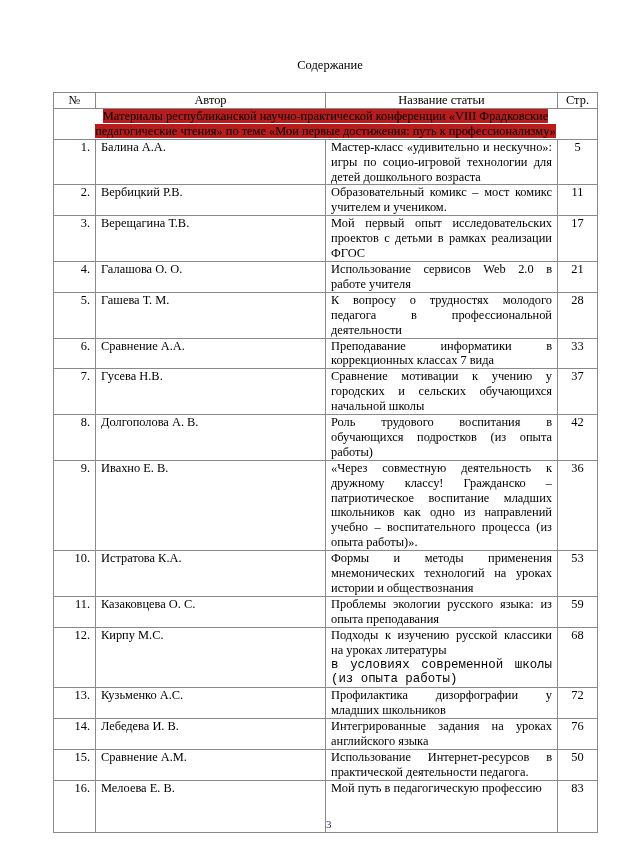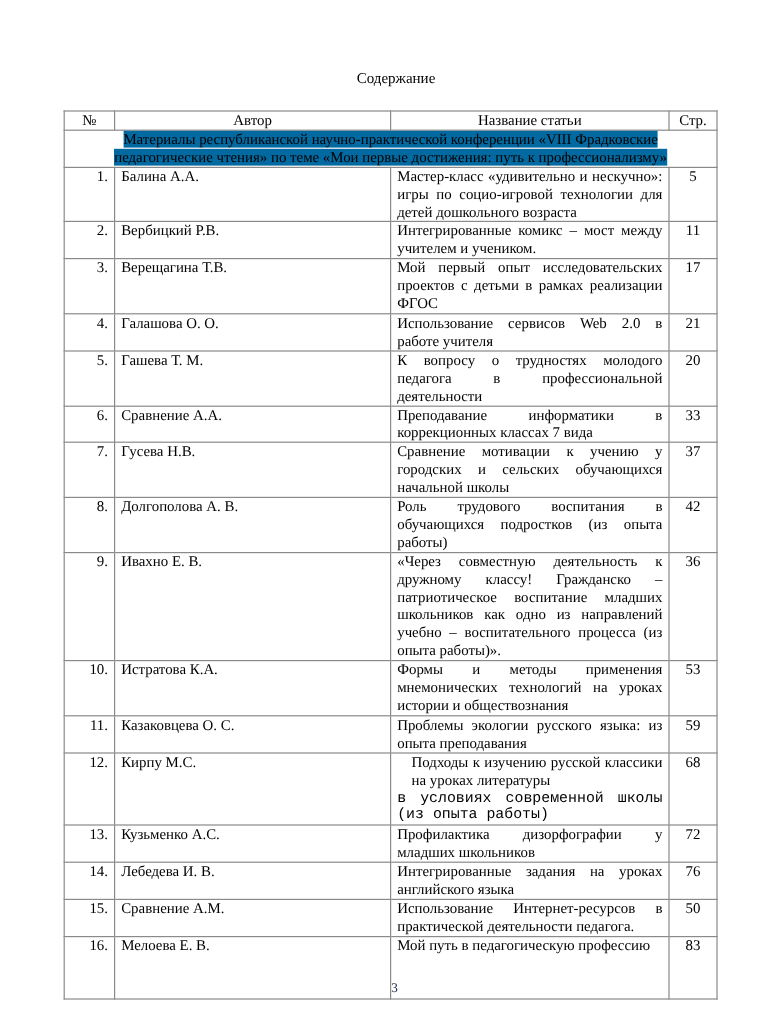--- a/index.html
+++ b/index.html
@@ -32,21 +32,21 @@
   col.c-author { width: 230px; }
   col.c-title { width: 232px; }
   col.c-page { width: 40px; }
   td.num { text-align: right; padding-right: 12px; }
   td.title { text-align: justify; text-align-last: left; border-left: 2px solid #b0b0b0; }
   th.title-h { border-left: 2px solid #b0b0b0; }
   td.page { text-align: center; }
   td.section {
     text-align: center; padding: 0 2px;
   }
-  td.section span.hl { background: #0369a1; }
+  td.section span.hl { background: #b91c1c; }
   .page-number {
     position: absolute; top: 818px; left: 326px; font-size: 11px;
     color: #1a2a4a;
   }
 </style>
 </head>
 <body>
 
 <div class="doc-title">Содержание</div>
 
@@ -74,40 +74,40 @@
     </tr>
   <tr>
         <td class="num">1.</td>
         <td class="author">Балина А.А.</td>
         <td class="title">Мастер-класс «удивительно и нескучно»: игры по социо-игровой технологии для детей дошкольного возраста</td>
         <td class="page">5</td>
       </tr>
       <tr>
         <td class="num">2.</td>
         <td class="author">Вербицкий Р.В.</td>
-        <td class="title">Интегрированные комикс – мост между учителем и учеником.</td>
+        <td class="title">Образовательный комикс – мост комикс учителем и учеником.</td>
         <td class="page">11</td>
       </tr>
       <tr>
         <td class="num">3.</td>
         <td class="author">Верещагина Т.В.</td>
         <td class="title">Мой первый опыт исследовательских проектов с детьми в рамках реализации ФГОС</td>
         <td class="page">17</td>
       </tr>
       <tr>
         <td class="num">4.</td>
         <td class="author">Галашова О. О.</td>
         <td class="title">Использование сервисов Web 2.0 в работе учителя</td>
         <td class="page">21</td>
       </tr>
       <tr>
         <td class="num">5.</td>
         <td class="author">Гашева Т. М.</td>
         <td class="title">К вопросу о трудностях молодого педагога в профессиональной деятельности</td>
-        <td class="page">20</td>
+        <td class="page">28</td>
       </tr>
       <tr>
         <td class="num">6.</td>
         <td class="author">Сравнение А.А.</td>
         <td class="title">Преподавание информатики в коррекционных классах 7 вида</td>
         <td class="page">33</td>
       </tr>
       <tr>
         <td class="num">7.</td>
         <td class="author">Гусева Н.В.</td>
@@ -135,21 +135,21 @@
       <tr>
         <td class="num">11.</td>
         <td class="author">Казаковцева О. С.</td>
         <td class="title">Проблемы экологии русского языка: из опыта преподавания</td>
         <td class="page">59</td>
       </tr>
       <tr>
         <td class="num">12.</td>
         <td class="author">Кирпу М.С.</td>
         <td class="title">
-          <div style="text-align: justify; text-align-last: left; margin-left: 12px;">Подходы к изучению русской классики на уроках литературы</div>
+          <div style="text-align: justify; text-align-last: left;">Подходы к изучению русской классики на уроках литературы</div>
           <div style="text-align: justify; text-align-last: left; font-family: Liberation Mono, monospace;">в условиях современной школы (из опыта работы)</div>
         </td>
         <td class="page">68</td>
       </tr>
       <tr>
         <td class="num">13.</td>
         <td class="author">Кузьменко А.С.</td>
         <td class="title">Профилактика дизорфографии у младших школьников</td>
         <td class="page">72</td>
       </tr>

